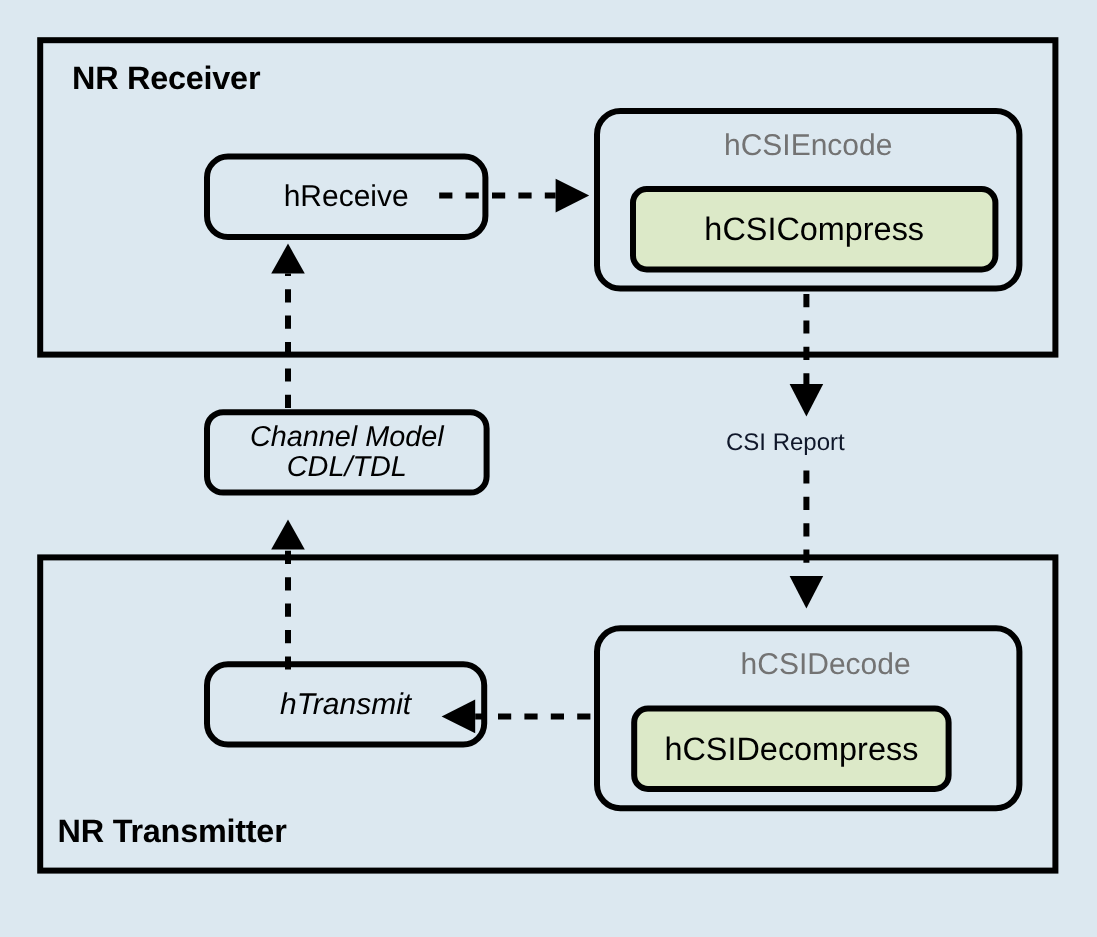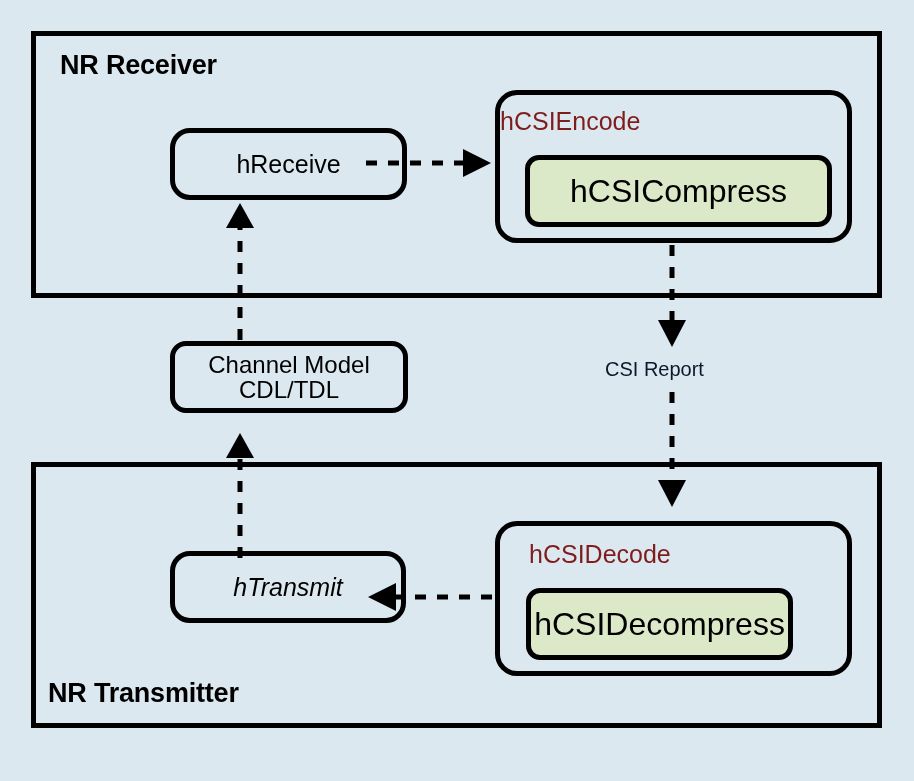--- a/index.html
+++ b/index.html
@@ -59,54 +59,56 @@
     line-height: 1.12;
     margin-left: 48px;
   }
   #h-receive   { left: 122px; top: 128px; width: 237px; height: 72px; }
   #h-transmit  { left: 122px; top: 551px; width: 236px; height: 72px; font-style: italic; }
   #channel-model {
     left: 122px; top: 341px; width: 238px; height: 72px;
     border-radius: 16px;
     font-size: 24px;
     line-height: 1.05;
+    font-style: italic;
   }
 
   
   .container-block {
     position: absolute;
     box-sizing: border-box;
     border: 5px solid #000000;
     border-radius: 22px;
     background: transparent;
   }
   #h-csi-encode { left: 495px; top: 90px;  width: 357px; height: 153px; }
   #h-csi-decode { left: 495px; top: 521px; width: 357px; height: 155px; }
 
   .container-title {
     position: absolute;
     left: 0; right: 0;
+    text-align: center;
     font-size: 25px;
-    color: #7f1d1d;
+    color: #737373;
     white-space: nowrap;
   }
   #h-csi-encode .container-title { top: 12px; }
   #h-csi-decode .container-title { top: 14px; margin-left: 29px; }
 
   
   .green-block {
     position: absolute;
     box-sizing: border-box;
     border: 5px solid #000000;
     border-radius: 14px;
     background: #dce9c8;
     display: flex;
     align-items: center;
     justify-content: center;
-    font-size: 32px;
+    font-size: 27px;
     color: #000000;
     white-space: nowrap;
   }
   #h-csi-compress   { left: 25px; top: 60px; width: 307px; height: 72px; }
   #h-csi-decompress { left: 26px; top: 62px; width: 267px; height: 72px; }
 
   
   #connectors {
     position: absolute;
     left: 0; top: 0;

